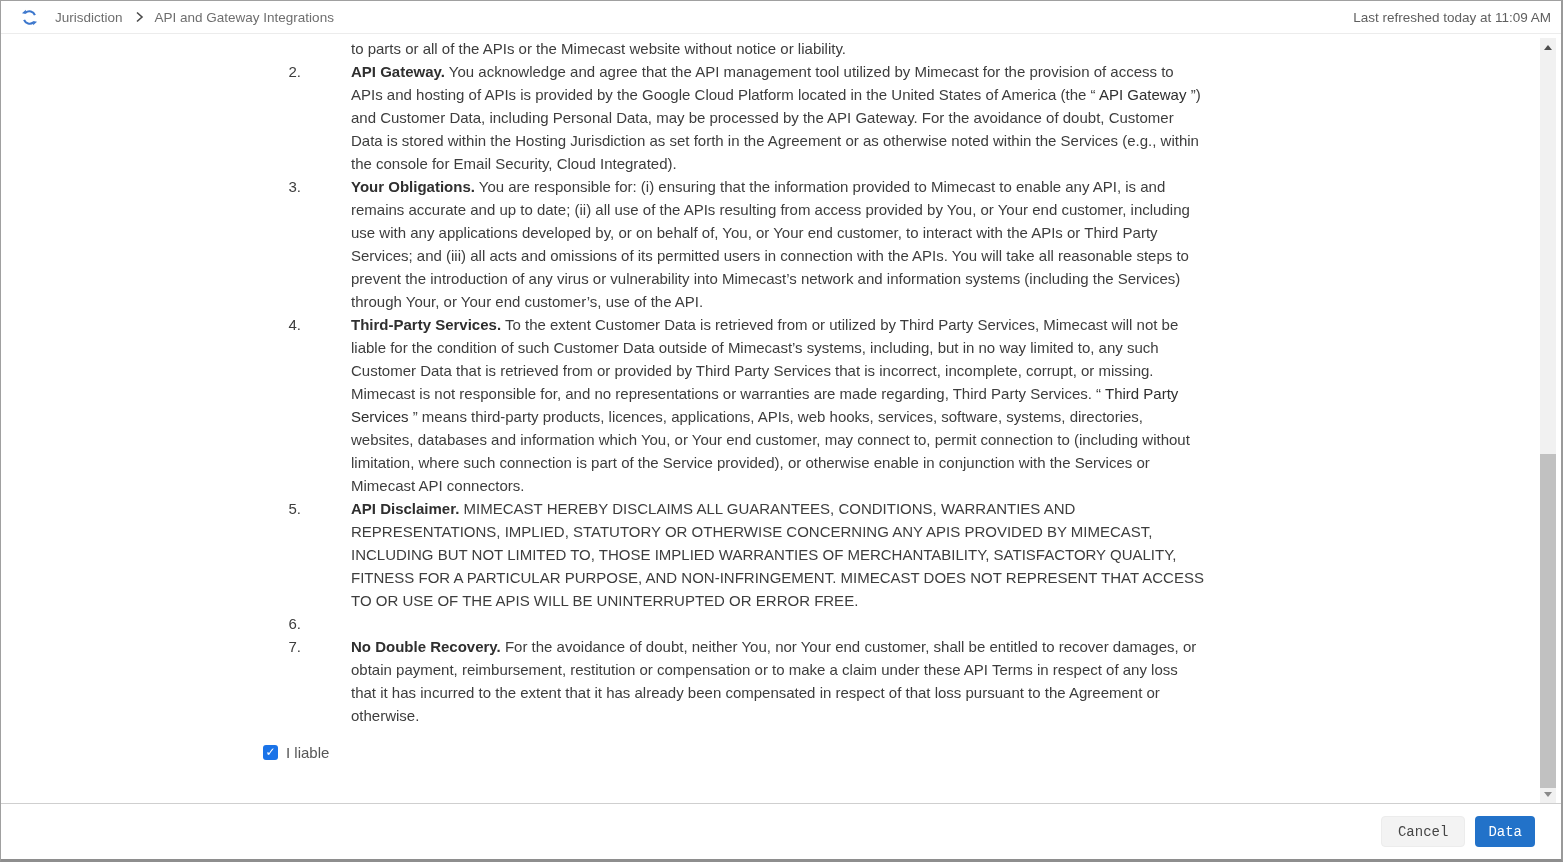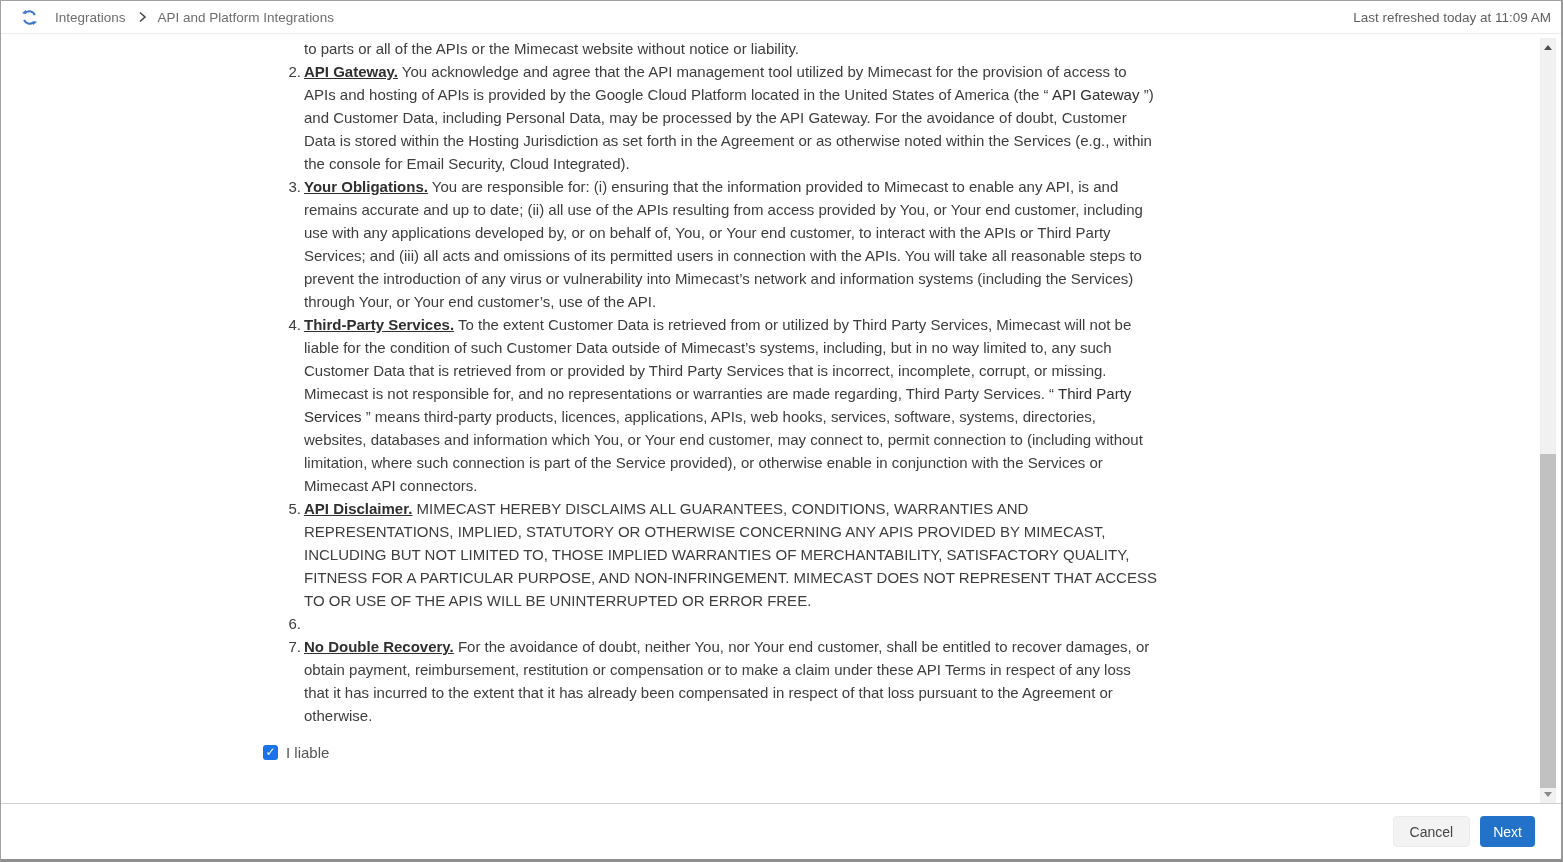--- a/index.html
+++ b/index.html
@@ -63,36 +63,36 @@
   }
   .terms {
     padding-top: 3px;
     font-size: 15px;
     line-height: 23px;
     color: #3d3d3d;
   }
   .term-item {
     display: flex;
     margin-left: 283px;
+    gap: 47px;
   }
   .term-num {
     flex: none;
     width: 17px;
     text-align: right;
     padding-right: 0;
     color: #3d3d3d;
   }
   .term-text {
     width: 854px;
     margin-left: 3px;
   }
   .term-title {
     font-weight: 700;
     color: #2f2f2f;
-    text-decoration: underline;
   }
   .inline-bold {
     font-weight: 400;
     color: #2f2f2f;
   }
 
   .accept-row {
     display: flex;
     align-items: center;
     margin: 17px 0 0 262px;
@@ -162,21 +162,21 @@
     background: #fff;
     display: flex;
     align-items: center;
     justify-content: flex-end;
     padding-right: 26px;
   }
   .btn {
     height: 31px;
     border-radius: 4px;
     font-size: 14px;
-    font-family: Liberation Sans, sans-serif;
+    font-family: Liberation Mono, monospace;
     display: inline-flex;
     align-items: center;
     justify-content: center;
     cursor: pointer;
     border: none;
   }
   .btn-cancel {
     background: #f3f3f3;
     border: 1px solid #ececec;
     color: #454545;
@@ -199,27 +199,27 @@
     <div class="refresh-btn">
       <span style="display:flex;">
         <svg width="17" height="17" viewBox="0 0 17 17" fill="none">
           <path d="M13.9 6.1 A6 6 0 0 0 4.6 3.6" stroke="#3b76cc" stroke-width="2.1" fill="none"></path>
           <path d="M3.1 10.9 A6 6 0 0 0 12.4 13.4" stroke="#3b76cc" stroke-width="2.1" fill="none"></path>
           <path d="M4.9 0.8 L4.9 4.9 L1.0 4.3 Z" fill="#3b76cc"></path>
           <path d="M12.1 16.2 L12.1 12.1 L16.0 12.7 Z" fill="#3b76cc"></path>
         </svg>
       </span>
     </div>
-    <span class="crumb">Integrations</span>
+    <span class="crumb">Jurisdiction</span>
     <span class="crumb-sep">
       <svg width="12" height="12" viewBox="0 0 12 12" fill="none">
         <path d="M4 1.5 L9 6 L4 10.5" stroke="#4a4a4a" stroke-width="1.6" fill="none"></path>
       </svg>
     </span>
-    <span class="crumb">API and Platform Integrations</span>
+    <span class="crumb">API and Gateway Integrations</span>
     <div class="topbar-spacer"></div>
     <span class="last-refreshed">Last refreshed today at 11:09 AM</span>
   </div>
 
   <div class="content">
 
     <div class="terms">
 
       <div class="term-item">
         <span class="term-num"></span>
@@ -269,16 +269,16 @@
       <div class="sb-thumb"></div>
       <div class="sb-arrow down">
         <div class="tri-down"></div>
       </div>
     </div>
 
   </div>
 
   <div class="footer">
     <button class="btn btn-cancel">Cancel</button>
-    <button class="btn btn-next">Next</button>
+    <button class="btn btn-next">Data</button>
   </div>
 
 </div>
 
 </body></html>

